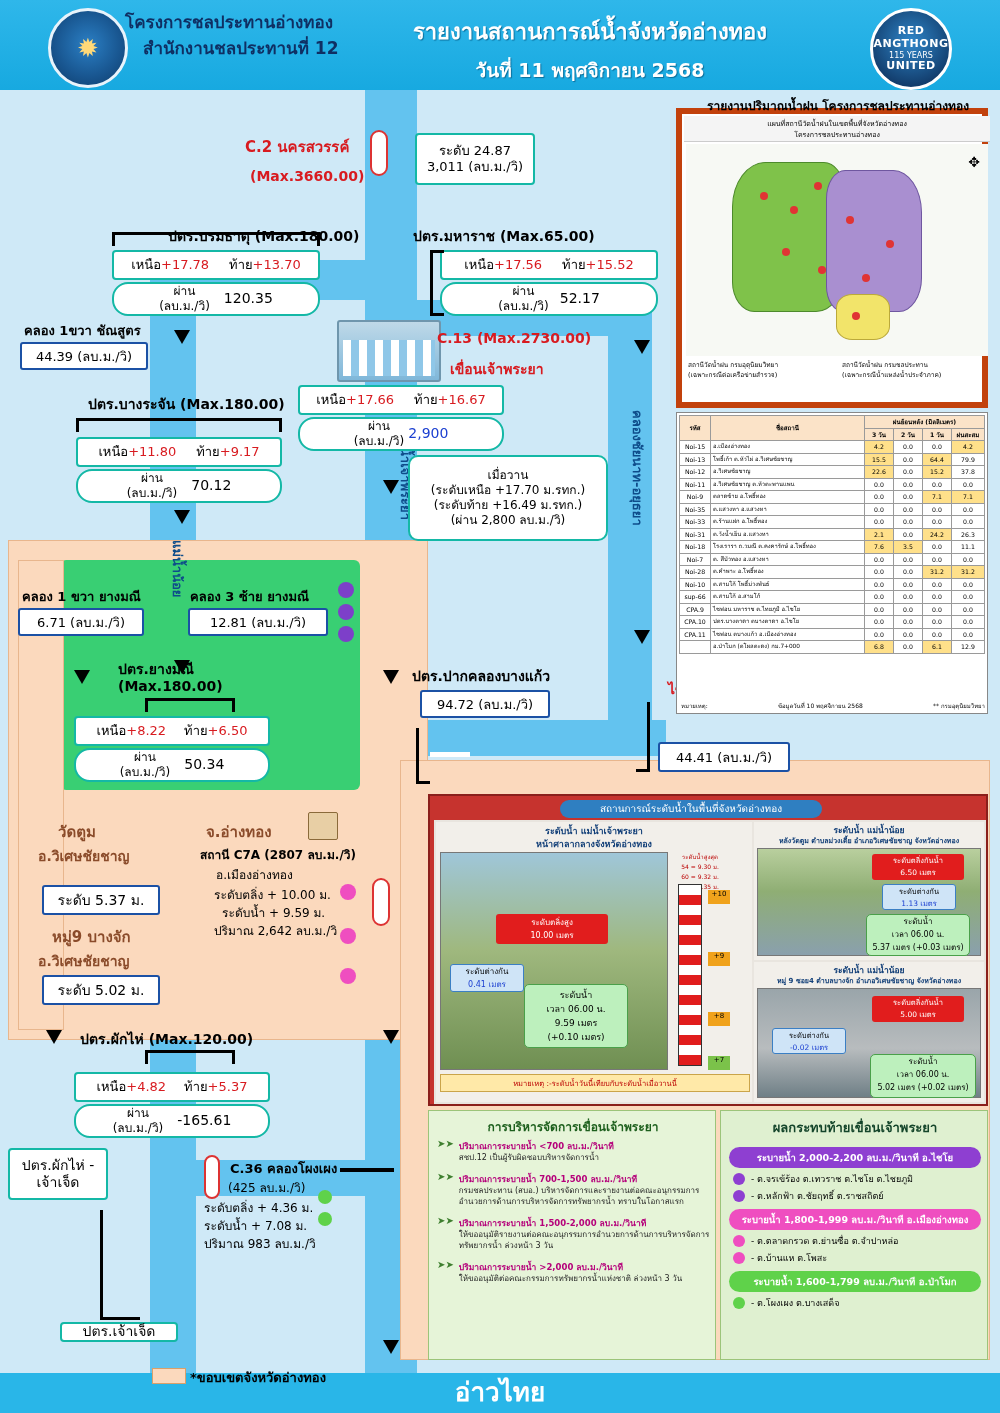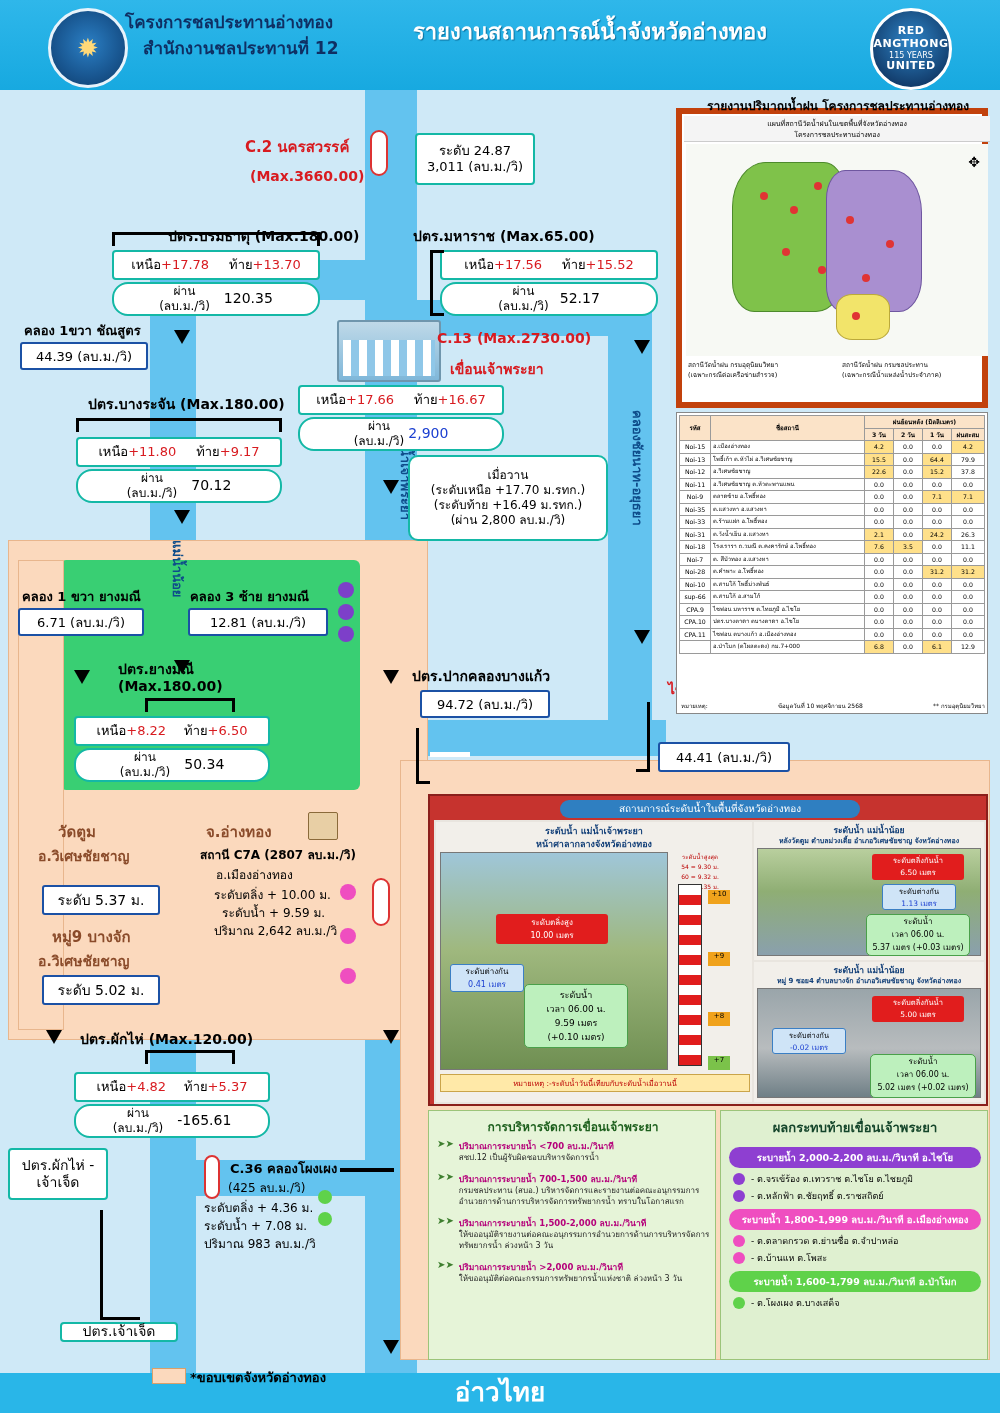--- a/index.html
+++ b/index.html
@@ -55,20 +55,21 @@
   <div class="hgrad"></div>
   <div class="seal">
       <span class="g">✹</span>
     </div>
   <div id="hdr-left" class="abs">
     <div class="l1">โครงการชลประทานอ่างทอง</div>
     <div class="l2">สำนักงานชลประทานที่ 12</div>
   </div>
   <div id="hdr-center" class="abs">
     <div class="t1">รายงานสถานการณ์น้ำจังหวัดอ่างทอง</div>
+    <div class="t2">วันที่  11  พฤศจิกายน  2568</div>
   </div>
   <div class="logo-r">
     <b>RED ANGTHONG</b>
     <span>115 YEARS</span>
     <b>UNITED</b>
   </div>
 </div>
 
 <div class="river abs" style="left:365px;top:90px;width:52px;height:430px;"></div>
 <div class="river abs" style="left:365px;top:520px;width:52px;height:870px;"></div>
@@ -471,21 +472,21 @@
       </tbody>
   </table>
   <div class="abs" style="left:4px;bottom:2px;width:304px;font-size:6px;display:flex;justify-content:space-between;">
     <span>หมายเหตุ:</span>
     <span>ข้อมูลวันที่  10 พฤศจิกายน 2568</span>
     <span>** กรมอุตุนิยมวิทยา</span>
   </div>
 </div>
 
 <div class="abs" style="left:428px;top:794px;width:560px;height:312px;background:#c6332e;border:2px solid #8a1f1b;">
-  <div class="abs" style="left:130px;top:4px;width:300px;height:18px;background:#2f7fc1;color:#fff;font-size:10px;text-align:center;line-height:18px;border-radius:9px;">สถานการณ์ระดับน้ำในพื้นที่จังหวัดอ่างทอง</div>
+  <div class="abs" style="left:130px;top:4px;width:262px;height:18px;background:#2f7fc1;color:#fff;font-size:10px;text-align:center;line-height:18px;border-radius:9px;">สถานการณ์ระดับน้ำในพื้นที่จังหวัดอ่างทอง</div>
   <div class="abs" style="left:4px;top:24px;width:552px;height:284px;background:#e9e5df;">
 
     <div class="abs" style="left:2px;top:2px;width:316px;height:280px;background:#f2efea;">
       <div class="abs" style="left:0;top:2px;width:316px;text-align:center;font-size:9px;color:#123f78;font-weight:bold;">ระดับน้ำ แม่น้ำเจ้าพระยา</div>
       <div class="abs" style="left:0;top:15px;width:316px;text-align:center;font-size:9px;color:#123f78;font-weight:bold;">หน้าศาลากลางจังหวัดอ่างทอง</div>
       <div class="abs" style="left:4px;top:30px;width:228px;height:218px;background:linear-gradient(180deg,#9fc6d9 0%,#9fb87e 45%,#6f8f52 100%);border:1px solid #777;"></div>
       <div class="abs" style="left:60px;top:92px;width:112px;height:30px;background:#e11d1d;color:#fff;font-size:8px;text-align:center;white-space:pre-line;border-radius:3px;padding-top:2px;">ระดับตลิ่งสูง
 10.00 เมตร</div>
       <div class="abs" style="left:14px;top:142px;width:74px;height:28px;background:#cfe4f7;border:1px solid #3b7fc4;font-size:8px;text-align:center;border-radius:3px;">
         <div>ระดับต่างกัน</div>

